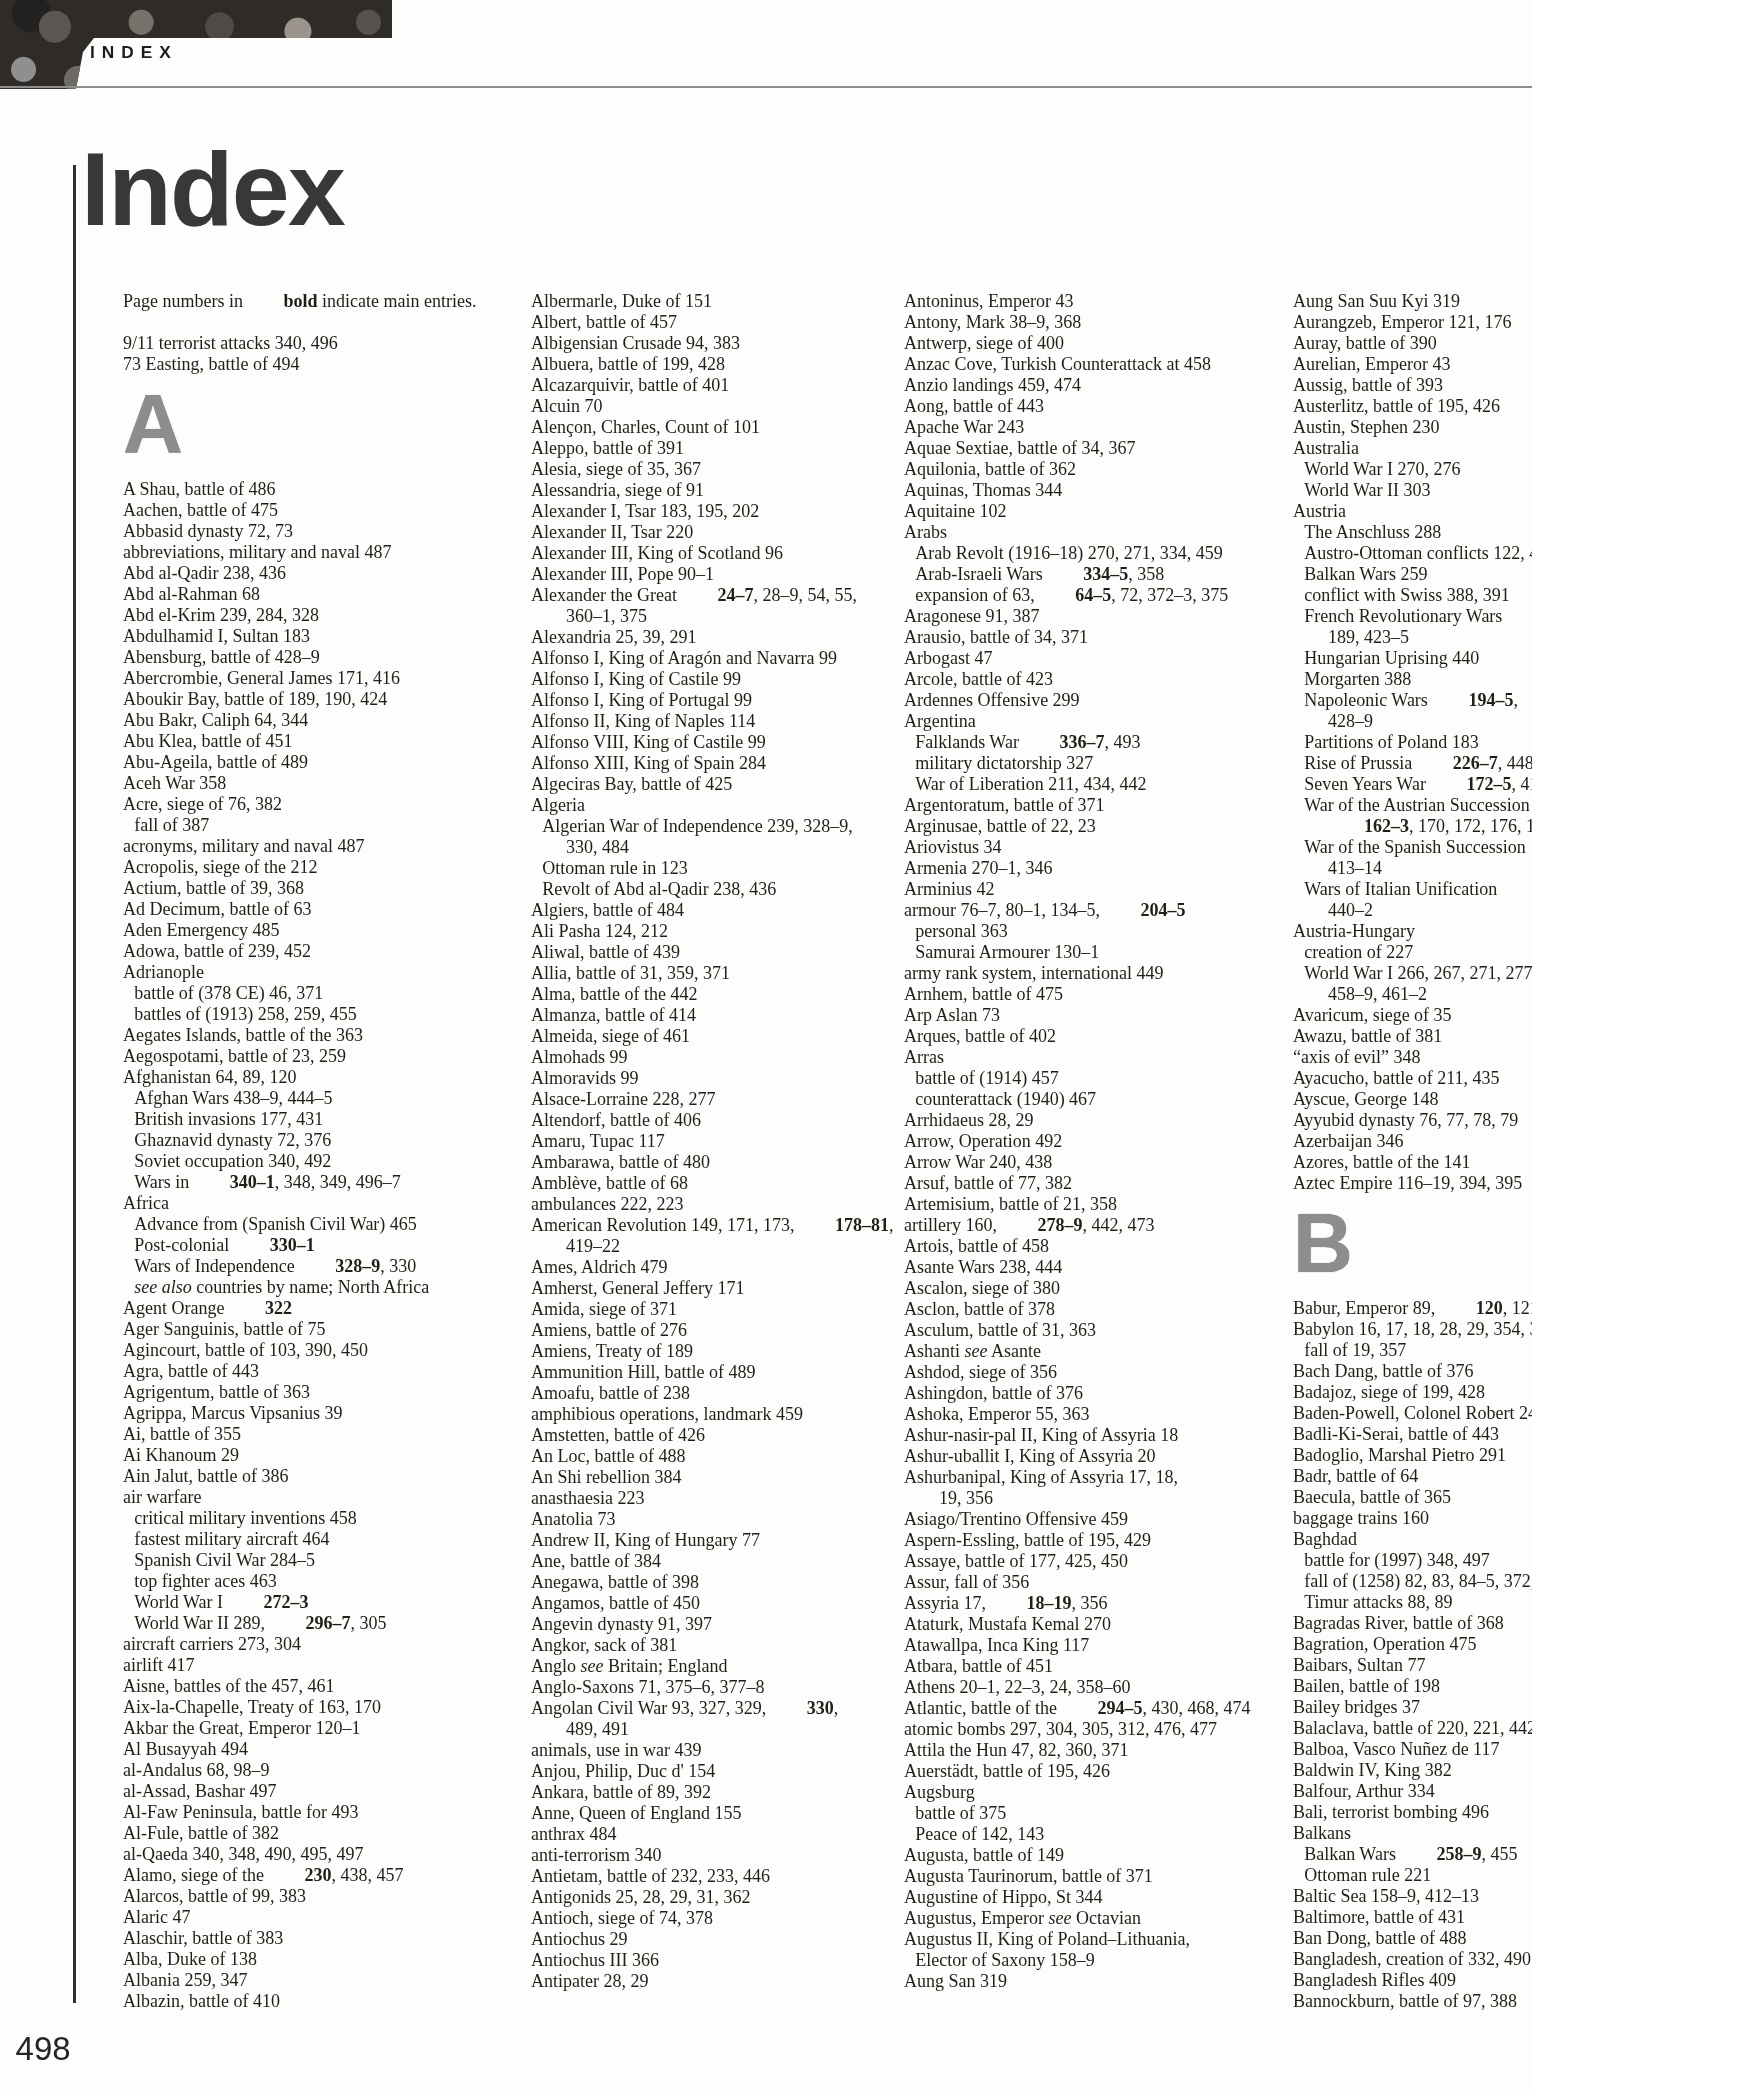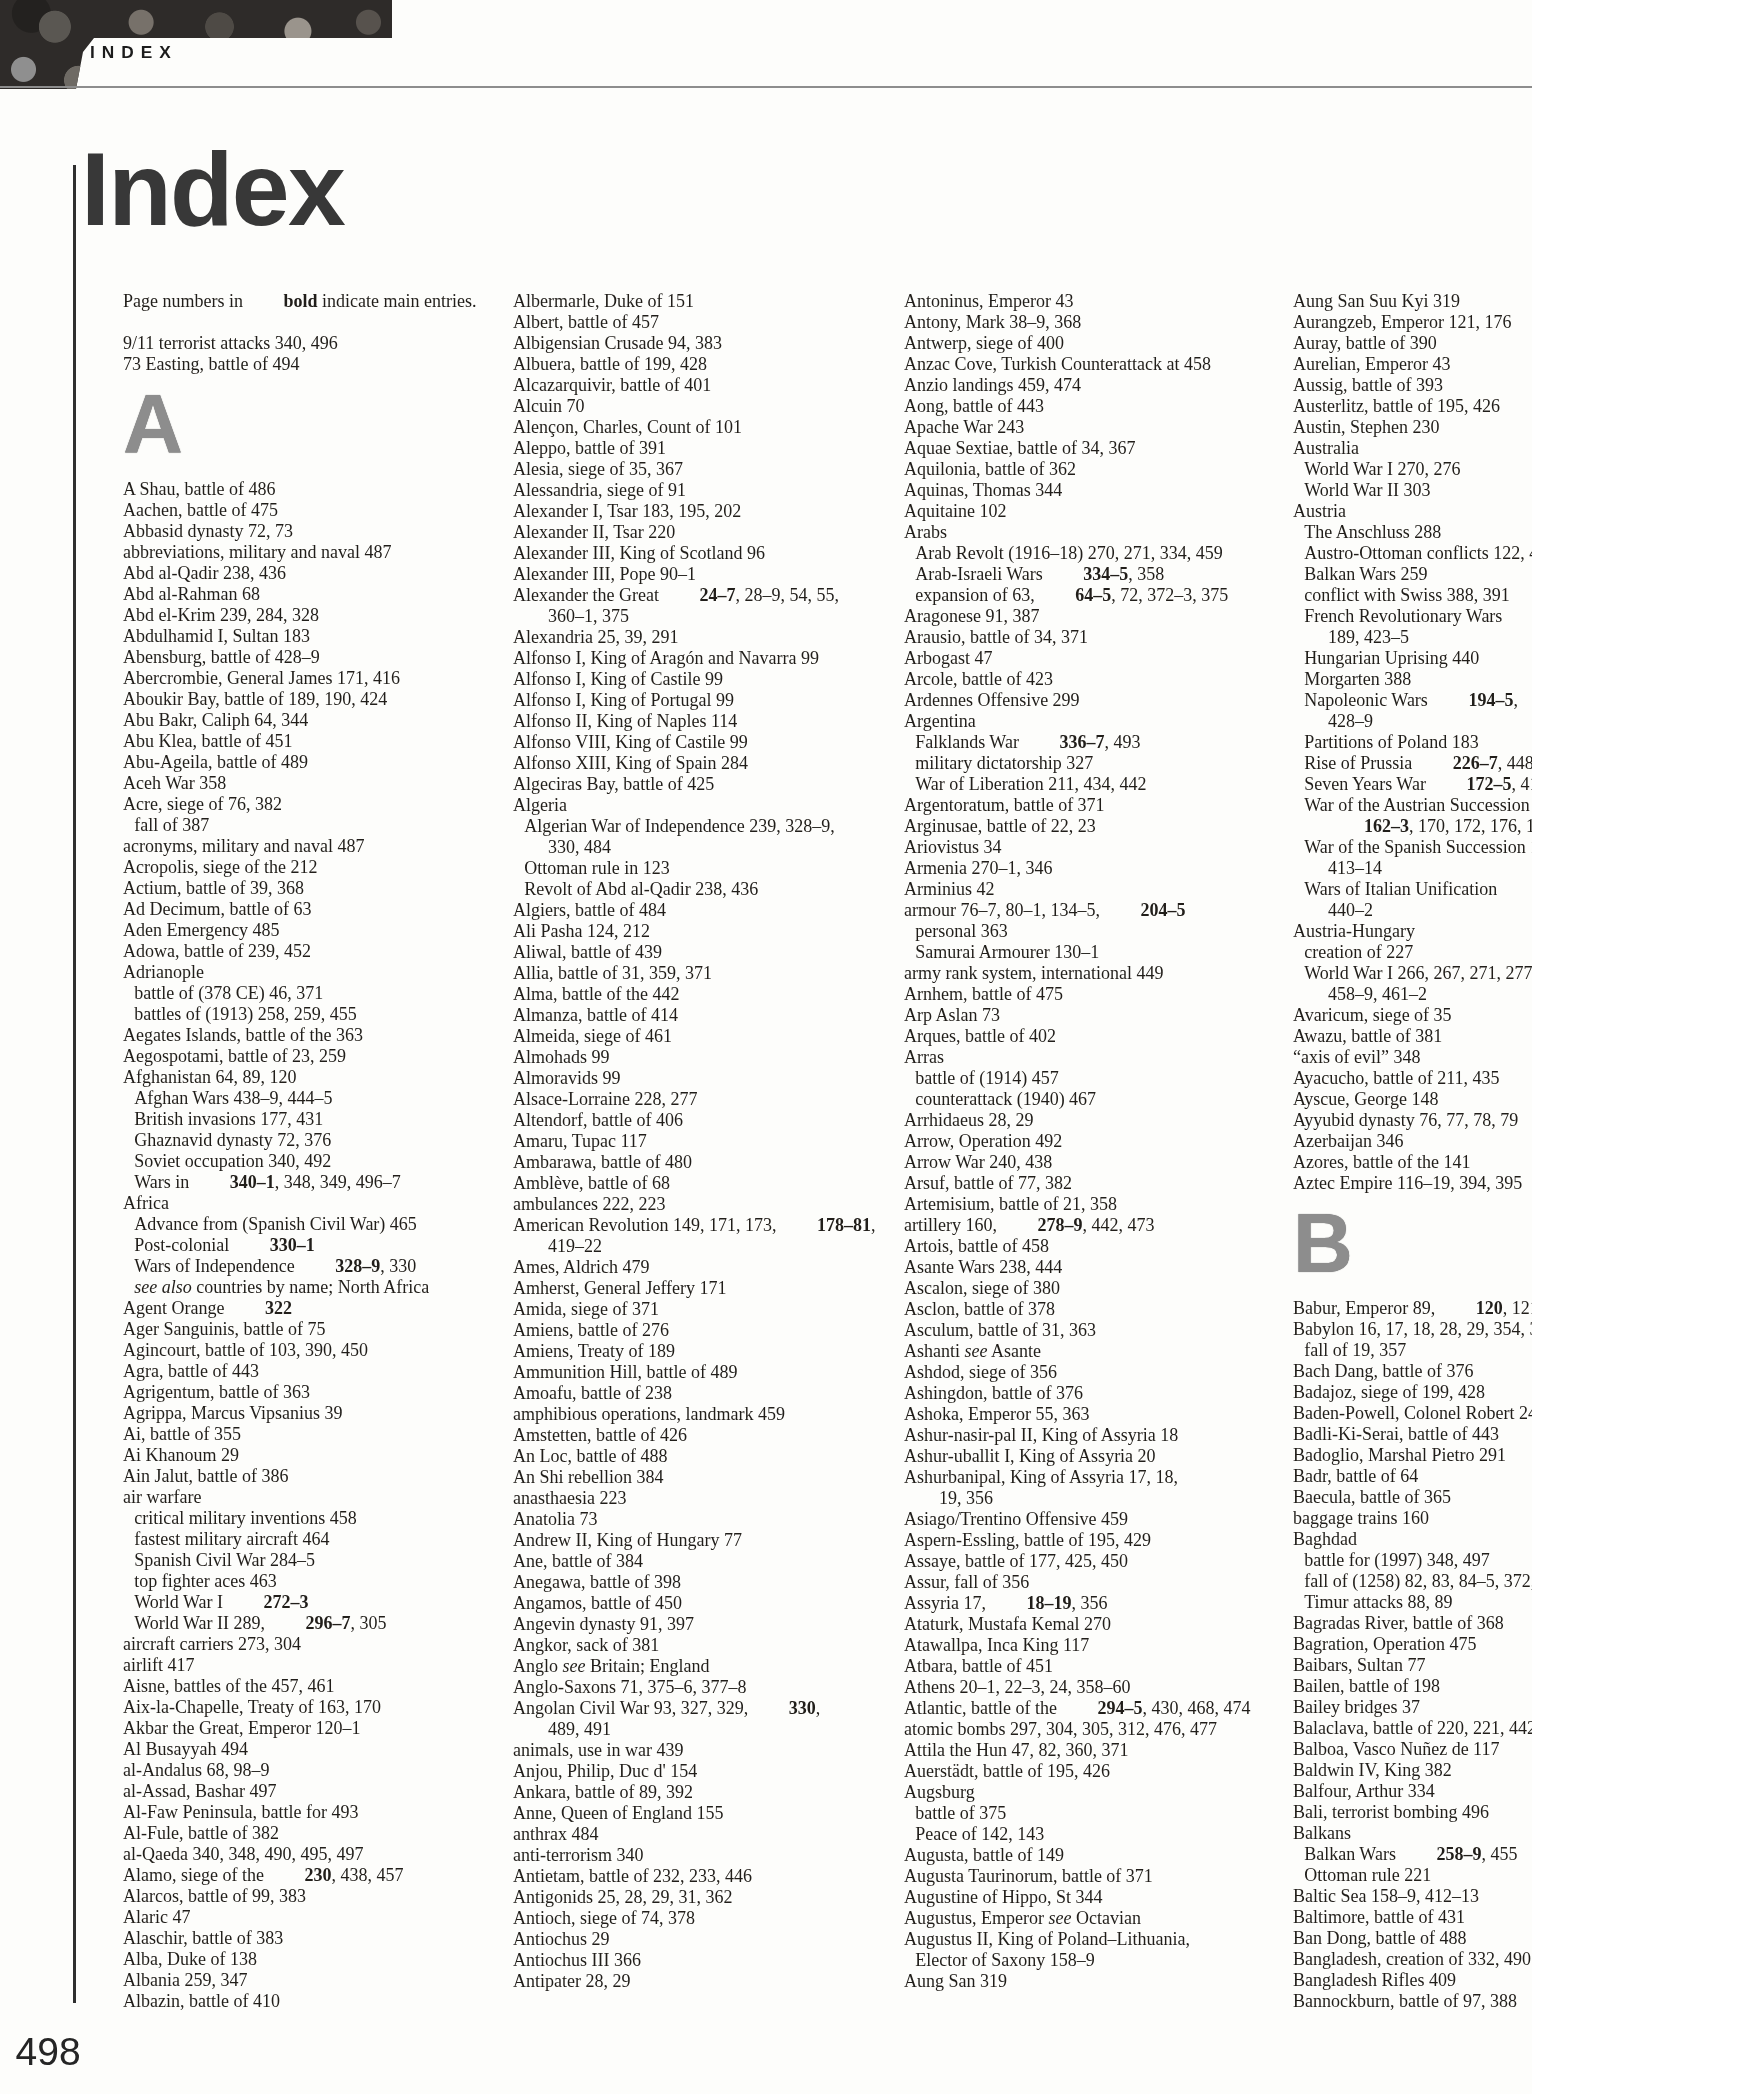--- a/index.html
+++ b/index.html
@@ -35,42 +35,42 @@
   .rightrule{position:absolute;left:1672px;top:169px;width:1.7px;height:1828px;background:#6f6f6f;}
 
   .title{
     position:absolute;left:81px;top:137px;margin:0;
     font-family:"Liberation Sans",sans-serif;font-weight:bold;
     font-size:104px;line-height:104px;letter-spacing:-1.7px;color:#383838;
   }
 
   .col{position:absolute;top:291px;width:391px;}
   #col0{left:123px;}
-  #col1{left:513px;}
+  #col1{left:531px;}
   #col2{left:904px;}
   #col3{left:1293px;}
 
   .line{
     font-family:"Liberation Serif",serif;
     font-size:18px;line-height:21px;min-height:21px;
     color:#211e1a;white-space:nowrap;
   }
   .line b{font-weight:bold;margin-left:36px;}
   .line i{font-style:italic;}
   .i1{padding-left:11.2px;}
   .i2{padding-left:35px;}
   .sec{
     height:104px;
     font-family:"Liberation Sans",sans-serif;font-weight:bold;
     font-size:83px;line-height:100px;color:#8d8d8d;
     text-shadow:0 0 0.9px #5e5e5e;
   }
   .pagenum{
     position:absolute;left:15.6px;top:2030px;
-    font-family:"Liberation Sans",sans-serif;font-size:39px;color:#252525;
+    font-family:"Liberation Sans",sans-serif;font-size:33px;color:#252525;
   }
 </style>
 </head>
 <body>
 
 <div class="page">
   <div class="photo"></div>
   <div class="kicker">INDEX</div>
   <div class="toprule"></div>
   <h1 class="title">Index</h1>

